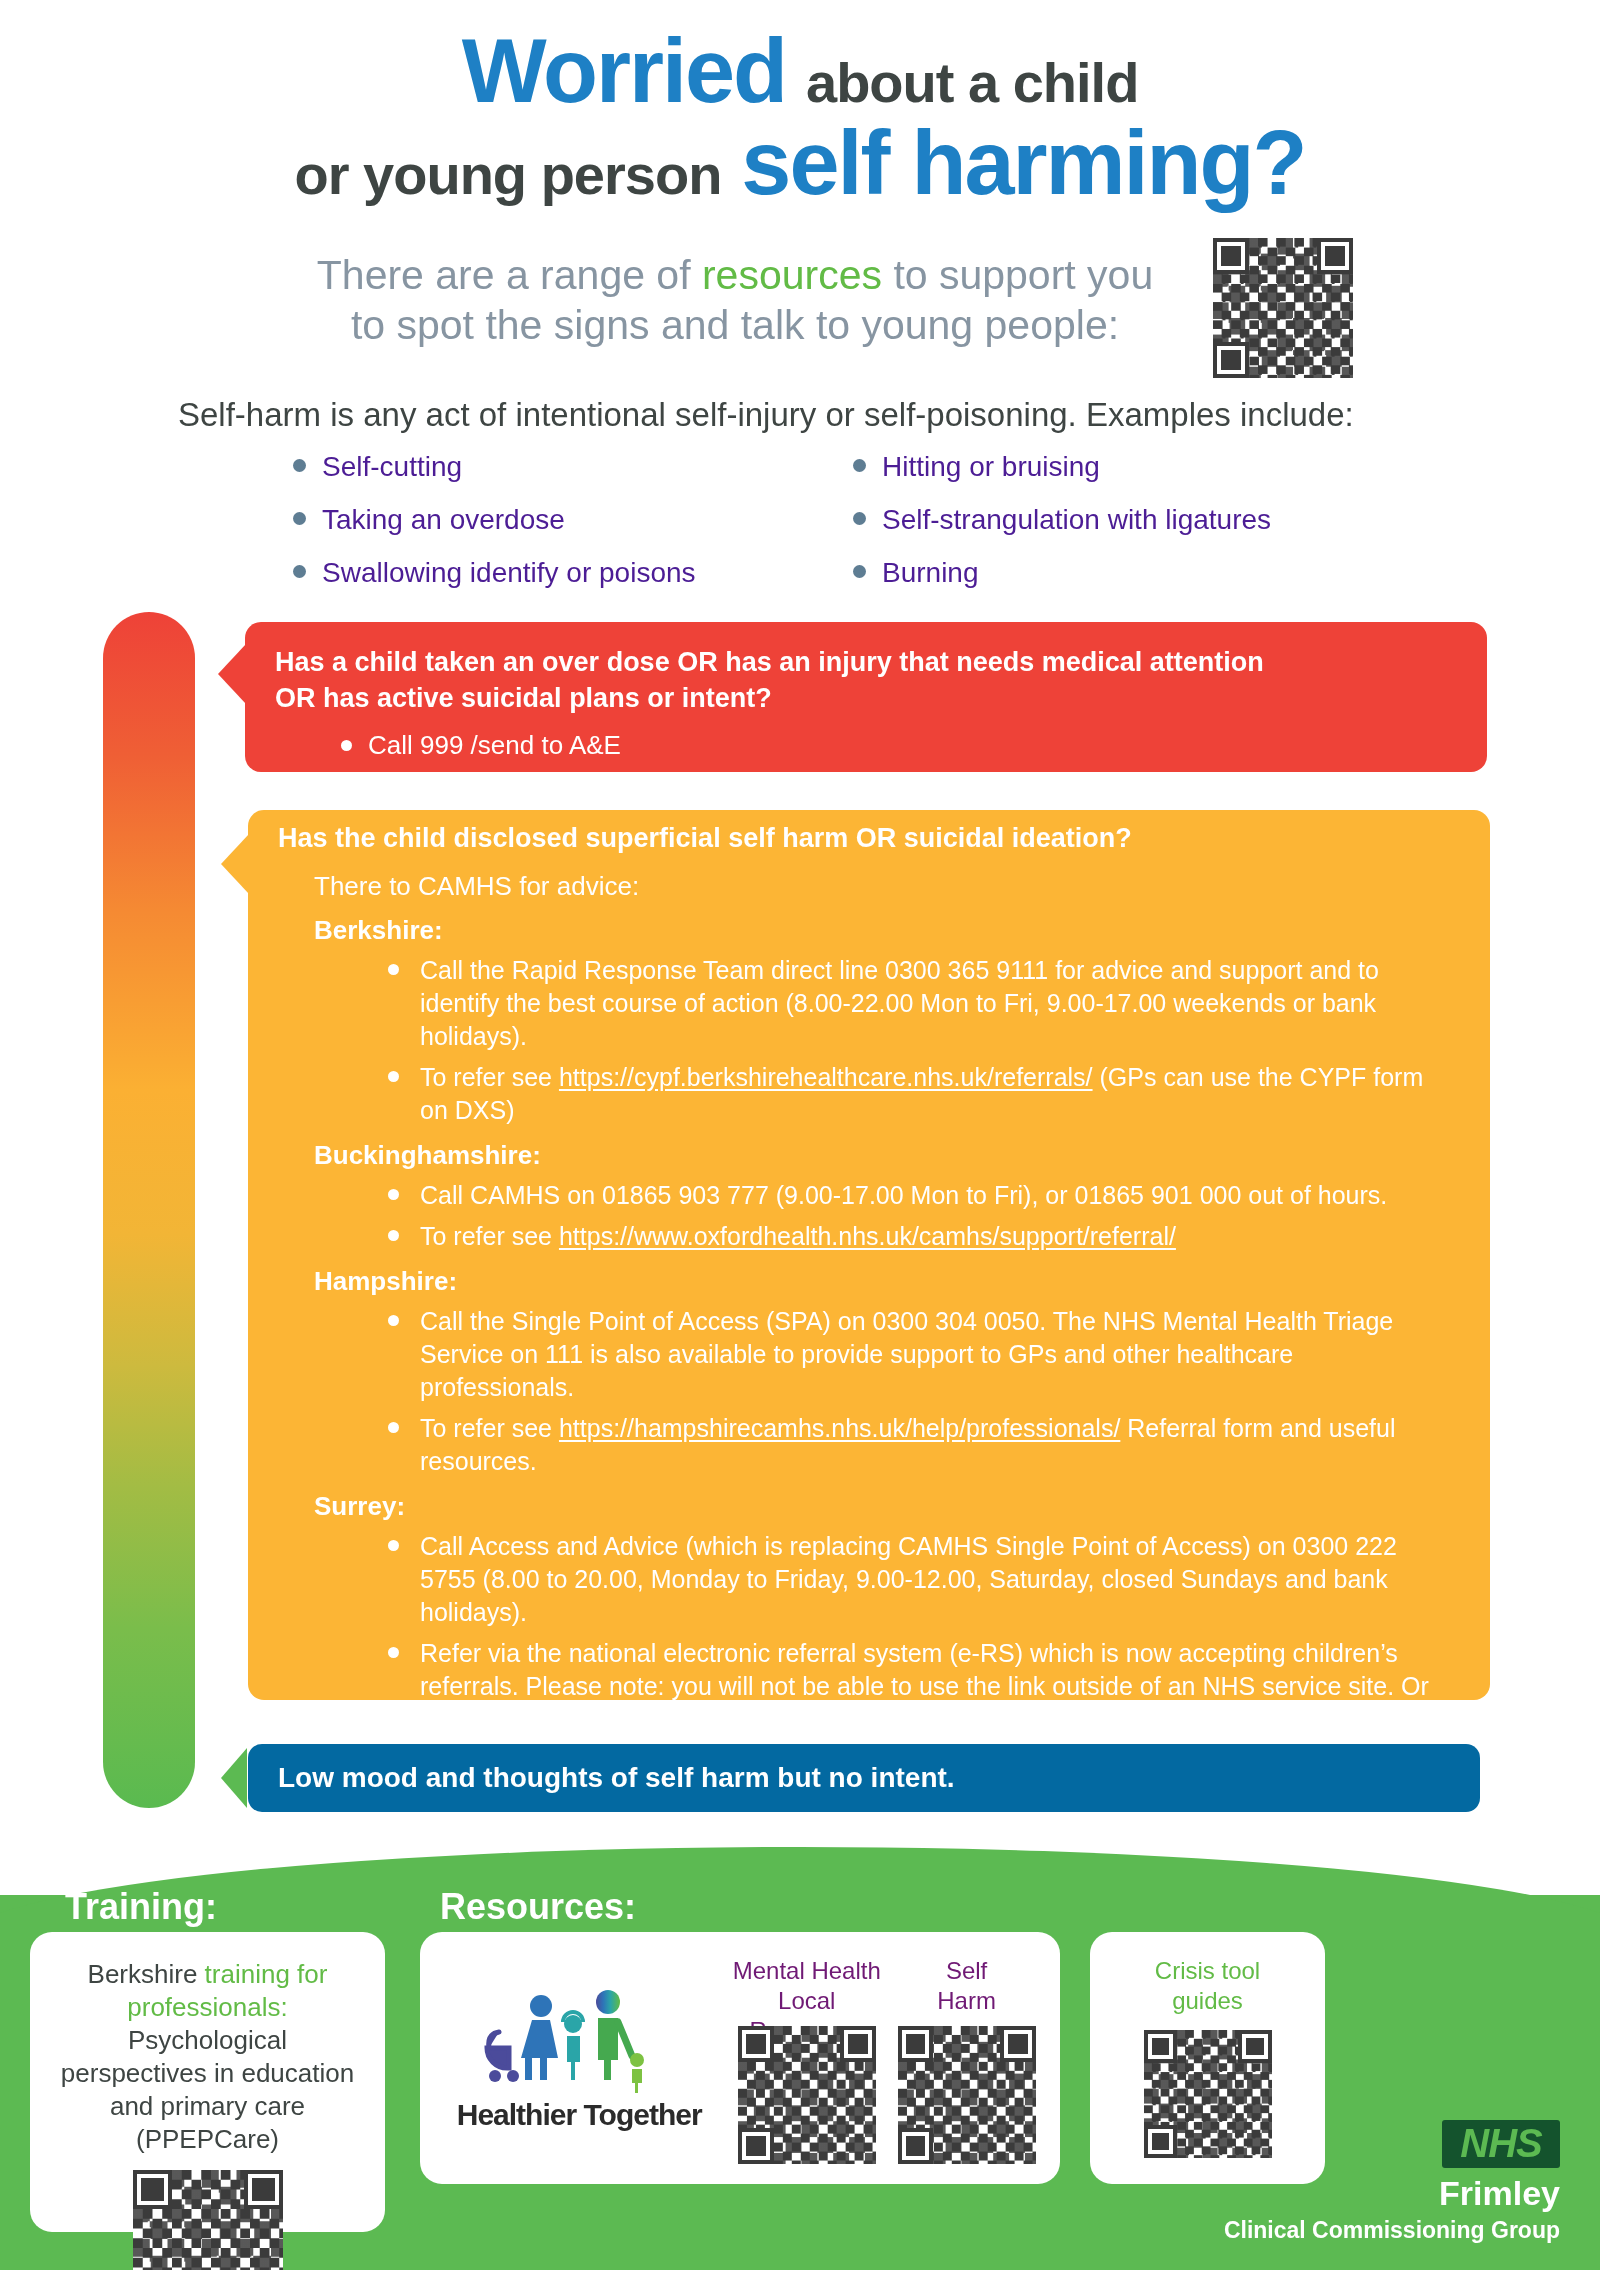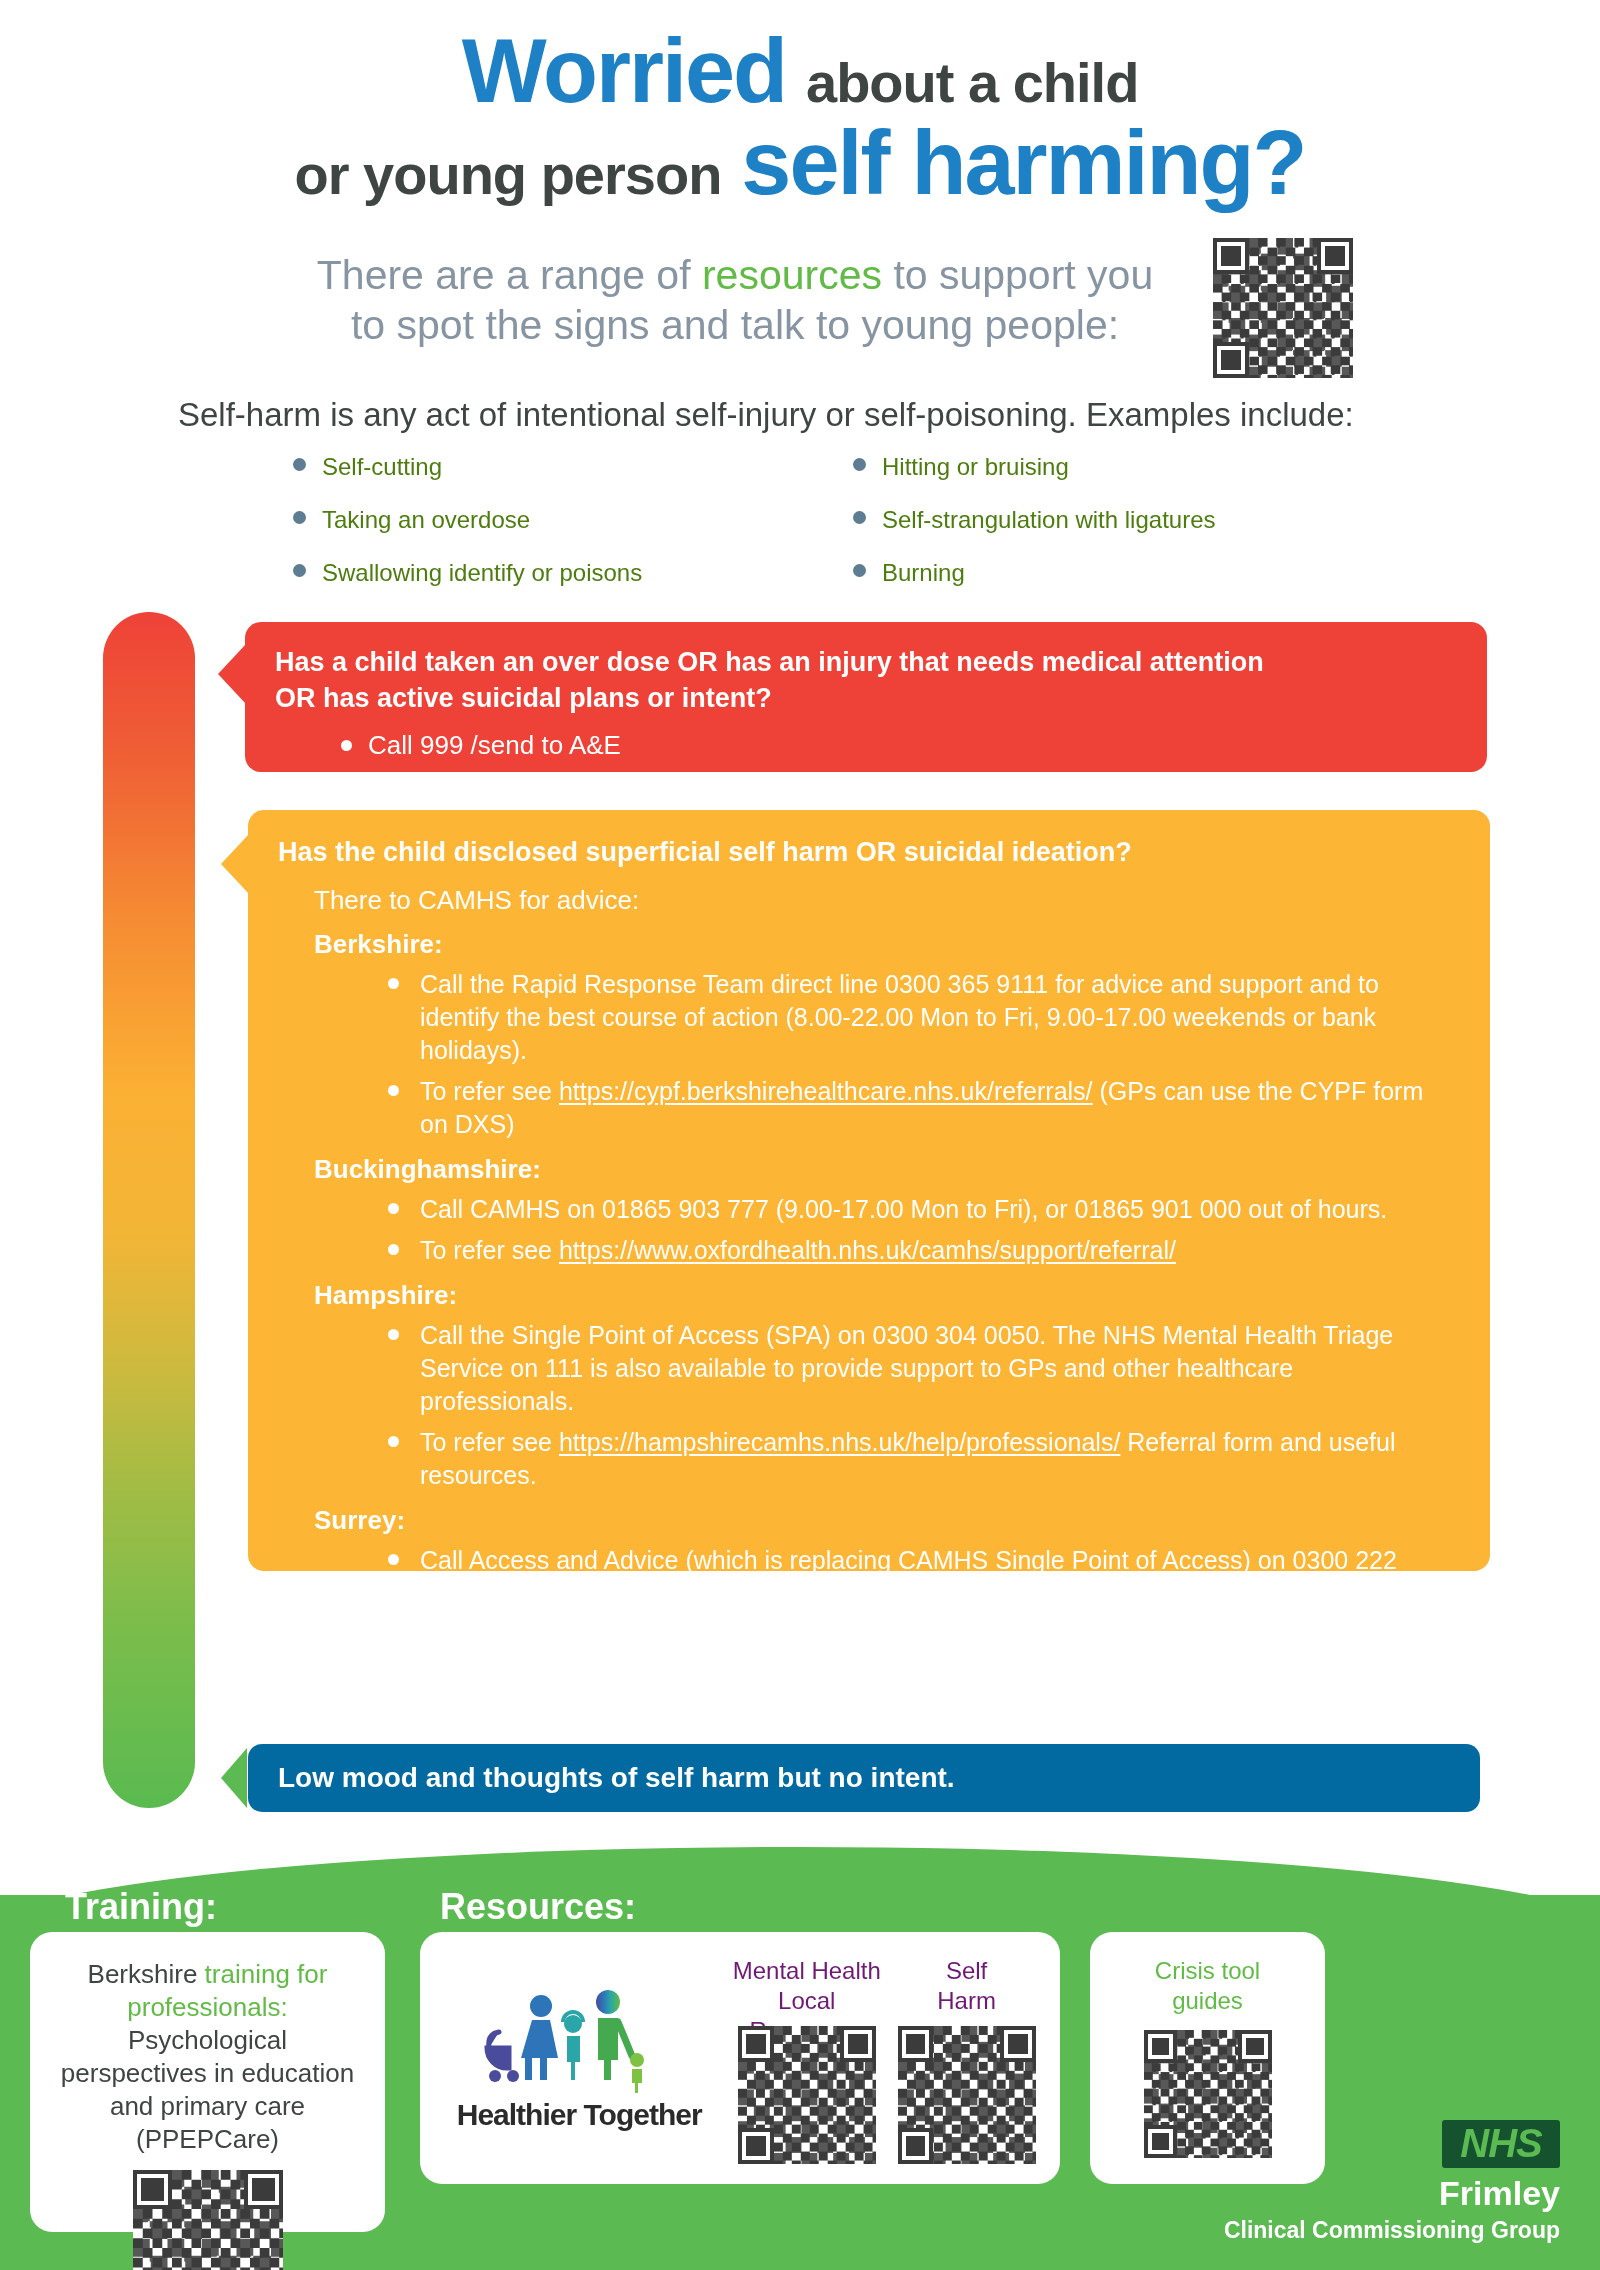--- a/index.html
+++ b/index.html
@@ -36,21 +36,21 @@
   .qr .f-bl { left:0; bottom:0; }
   .qr-top { position:absolute; left:1213px; top:238px; width:140px; height:140px; }
 
   
   .intro { position:absolute; left:178px; top:396px; width:1300px;
            font-size:33px; color:#3E4543; }
   .examples { position:absolute; top:440px; }
   .ex-col1 { left:293px; }
   .ex-col2 { left:853px; }
   .examples ul { list-style:none; margin:0; padding:0; }
-  .examples li { font-size:24px; color:#4d7c0f; line-height:53px; white-space:nowrap; }
+  .examples li { font-size:28px; color:#4c1d95; line-height:53px; white-space:nowrap; }
   .examples li::before { content:""; display:inline-block; width:13px; height:13px;
            border-radius:50%; background:#5E7D93; margin-right:16px; vertical-align:4px; }
 
   
   .grad-bar { position:absolute; left:103px; top:612px; width:92px; height:1196px;
       border-radius:46px;
       background:linear-gradient(180deg,#EE4238 0%,#EF5F35 12%,#F58A33 25%,#FBB033 40%,
                  #F2B536 52%,#CDBA3E 63%,#A3BC44 73%,#7ABD4B 85%,#5ABA50 100%); }
 
   
@@ -58,23 +58,23 @@
           border-top:30px solid transparent; border-bottom:30px solid transparent; }
   .box-red { position:absolute; left:245px; top:622px; width:1242px; height:150px;
              background:#EE4238; border-radius:16px; color:#fff; box-sizing:border-box;
              padding:22px 40px 12px 30px; }
   .box-red .tail { top:22px; border-right:28px solid #EE4238; }
   .box-heading { font-size:27px; font-weight:bold; line-height:36px; }
   .red-bullet { margin:14px 0 0 66px; font-size:26px; }
   .wdot::before { content:""; display:inline-block; width:11px; height:11px; border-radius:50%;
                   background:#fff; margin-right:16px; vertical-align:3px; }
 
-  .box-orange { position:absolute; left:248px; top:810px; width:1242px; height:761px;
+  .box-orange { position:absolute; left:248px; top:810px; width:1242px; height:890px;
                 background:#FCB535; border-radius:16px; color:#fff; box-sizing:border-box;
-                padding:24px 40px 0 30px; }
+                padding:10px 40px 0 30px; }
   .box-orange .tail { top:24px; border-right:28px solid #FCB535; }
   .ob-intro { margin:15px 0 0 36px; font-size:26px; }
   .region-name { margin:13px 0 0 36px; font-size:26px; font-weight:bold; }
   .region ul { list-style:none; margin:4px 0 0 110px; padding:0; }
   .region li { position:relative; font-size:25px; line-height:33px; margin-top:8px;
                padding-left:32px; max-width:1075px; }
   .region li::before { content:""; position:absolute; left:0; top:10px; width:11px; height:11px;
                border-radius:50%; background:#fff; }
   .u { text-decoration:underline; text-underline-offset:3px; }
 

